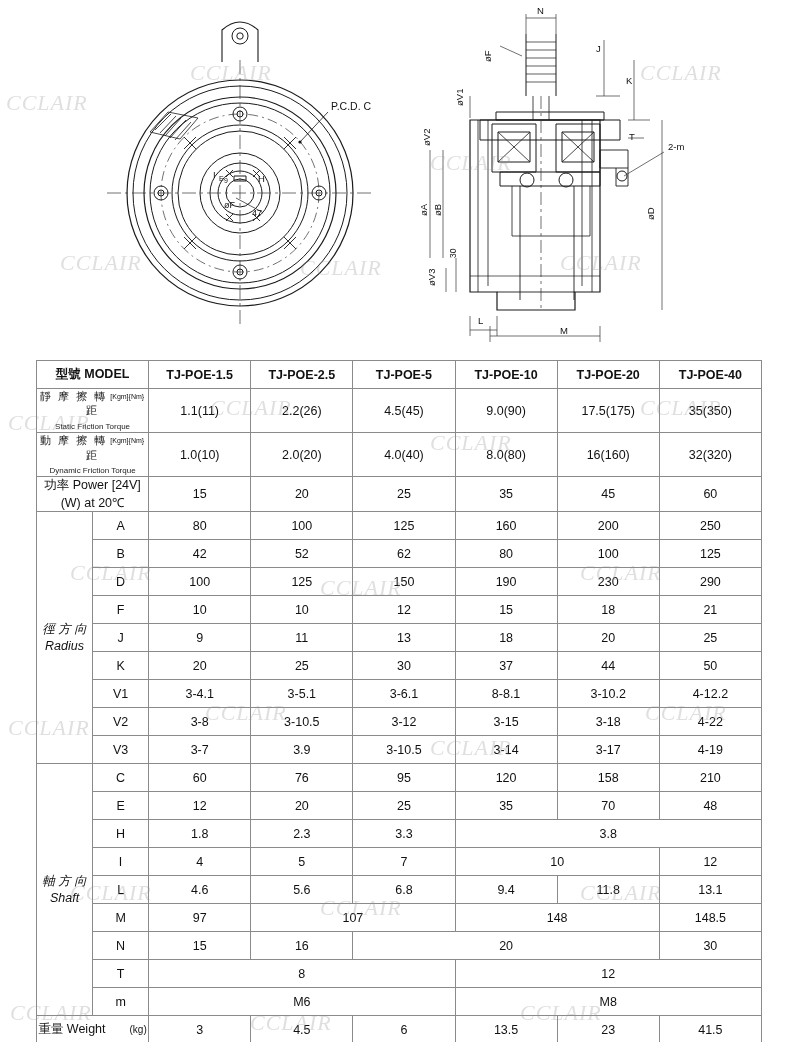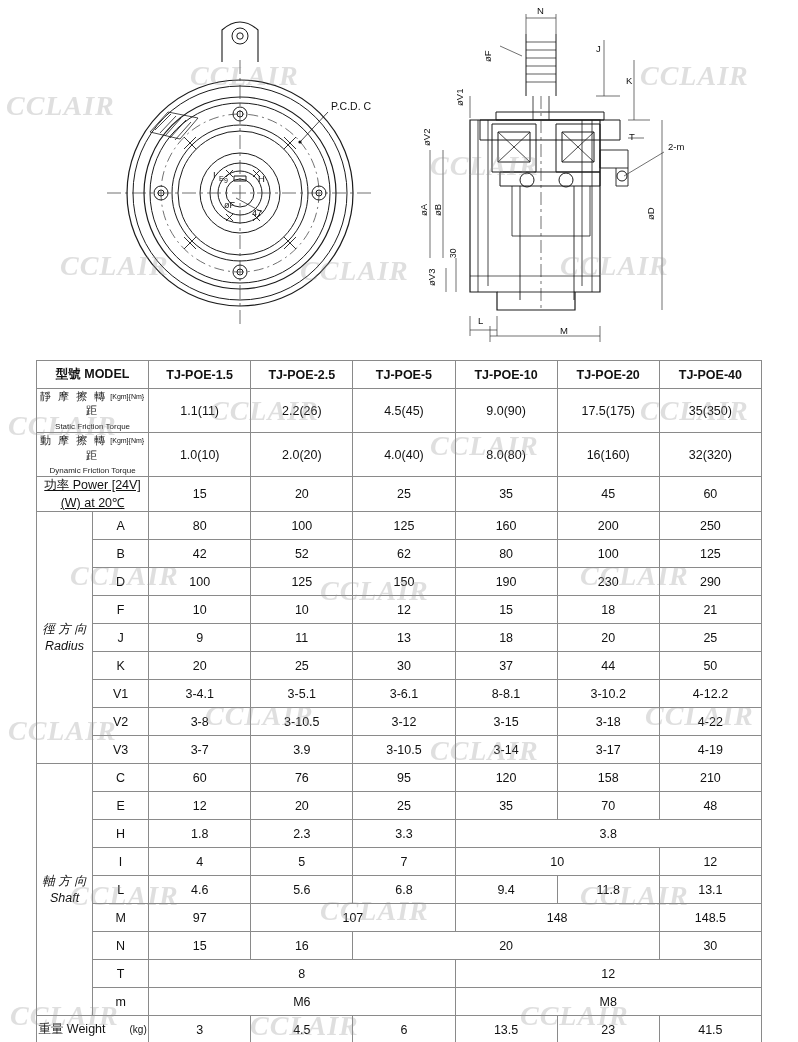--- a/index.html
+++ b/index.html
@@ -24,24 +24,24 @@
   
   .wm-layer {
     position: absolute;
     left: 0; top: 0; right: 0; bottom: 0;
     pointer-events: none;
     z-index: 50;
   }
   .wm {
     position: absolute;
     font-family: "Liberation Serif", serif;
-    font-weight: bold;
+    font-weight: normal;
     font-style: italic;
     color: rgba(150,150,150,0.30);
-    font-size: 28px;
+    font-size: 22px;
     letter-spacing: 1px;
     white-space: nowrap;
   }
 
   
   .drawing {
     position: absolute;
     left: 0; top: 0;
     width: 798px;
     height: 352px;
@@ -108,21 +108,20 @@
     font-style: italic;
   }
   .sym {
     font-size: 12.5px;
     width: 56px;
   }
   .pwr {
     font-size: 11px;
     text-align: left;
     padding-left: 10px;
-    text-decoration: underline;
   }
   .wt {
     font-size: 10.5px;
     text-align: left;
     padding-left: 8px;
   }
   .wt .u { font-size: 10px; padding-left: 24px; }
 </style>
 </head>
 <body>

